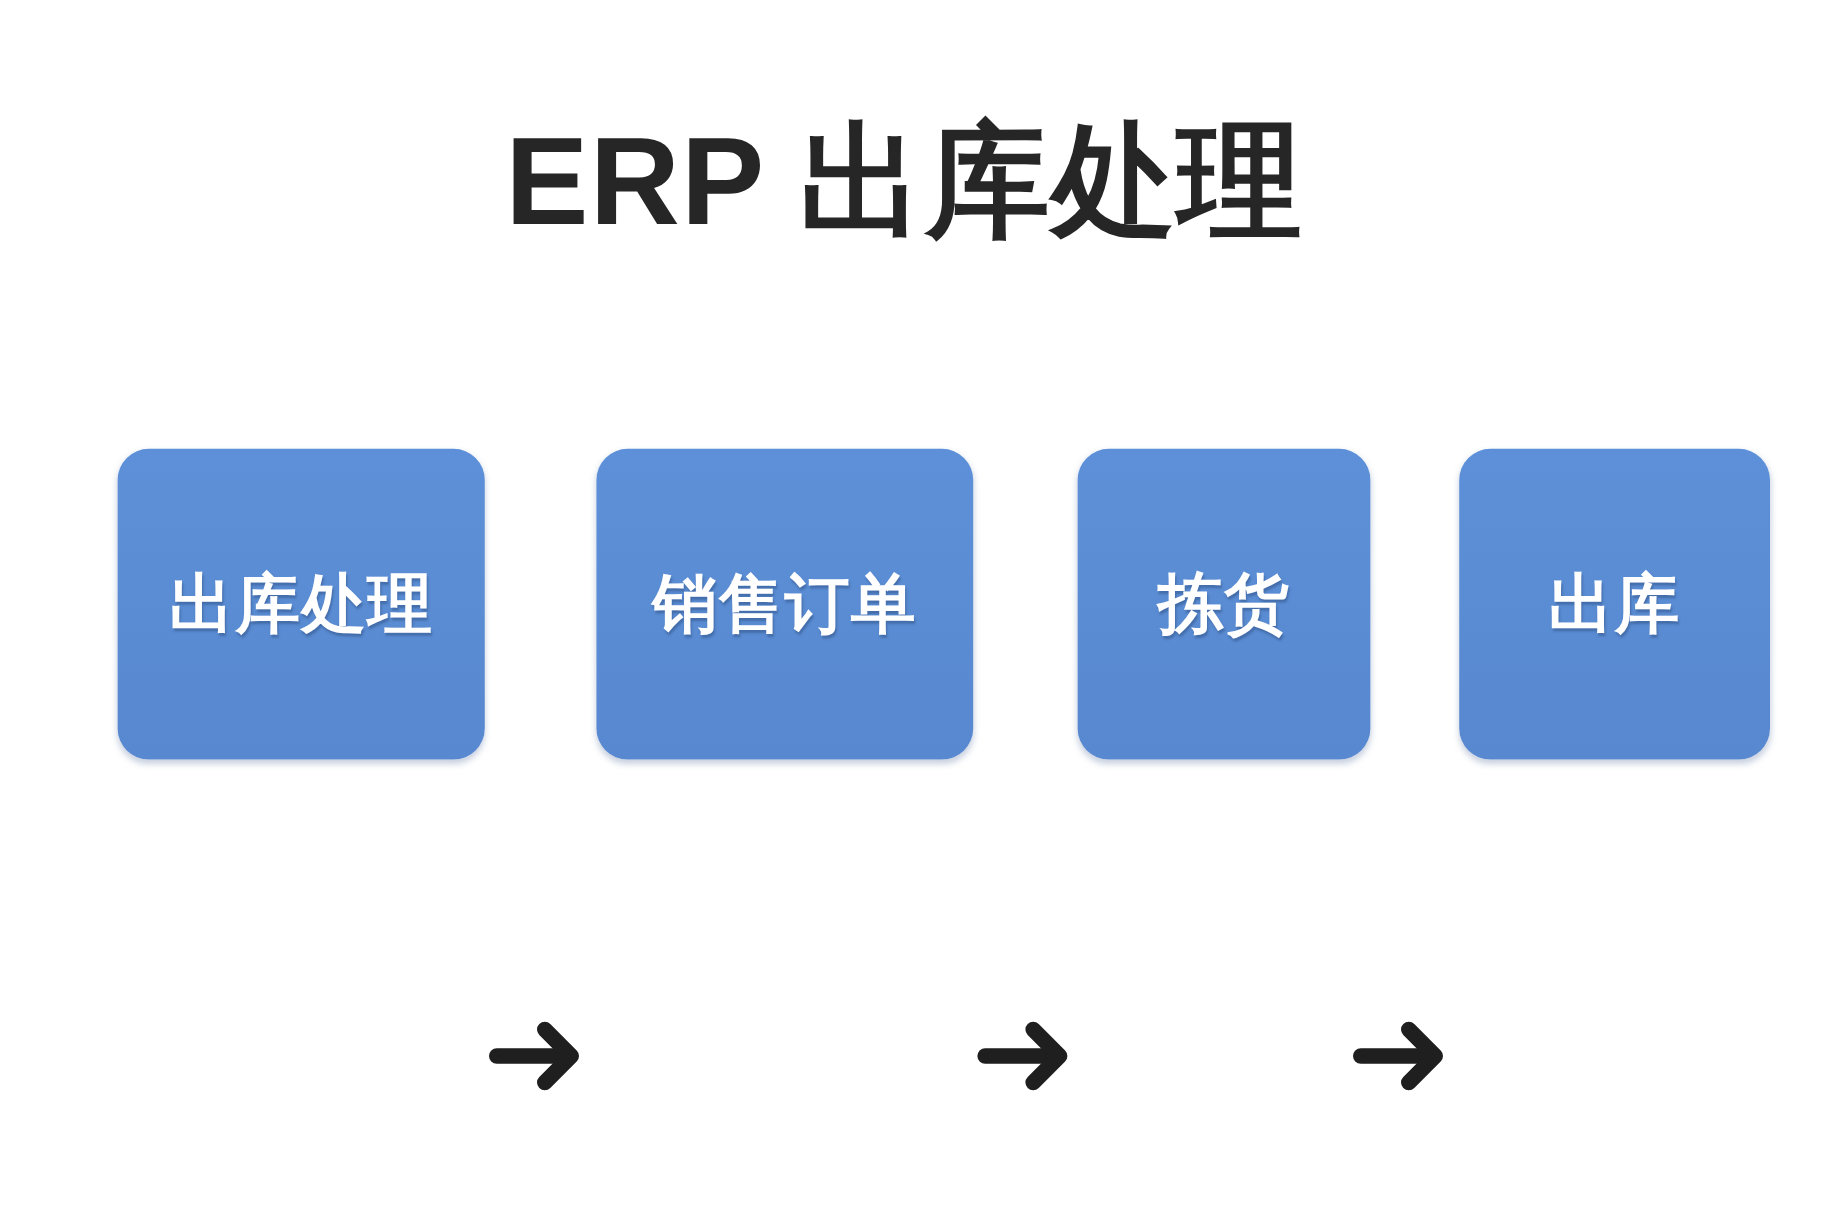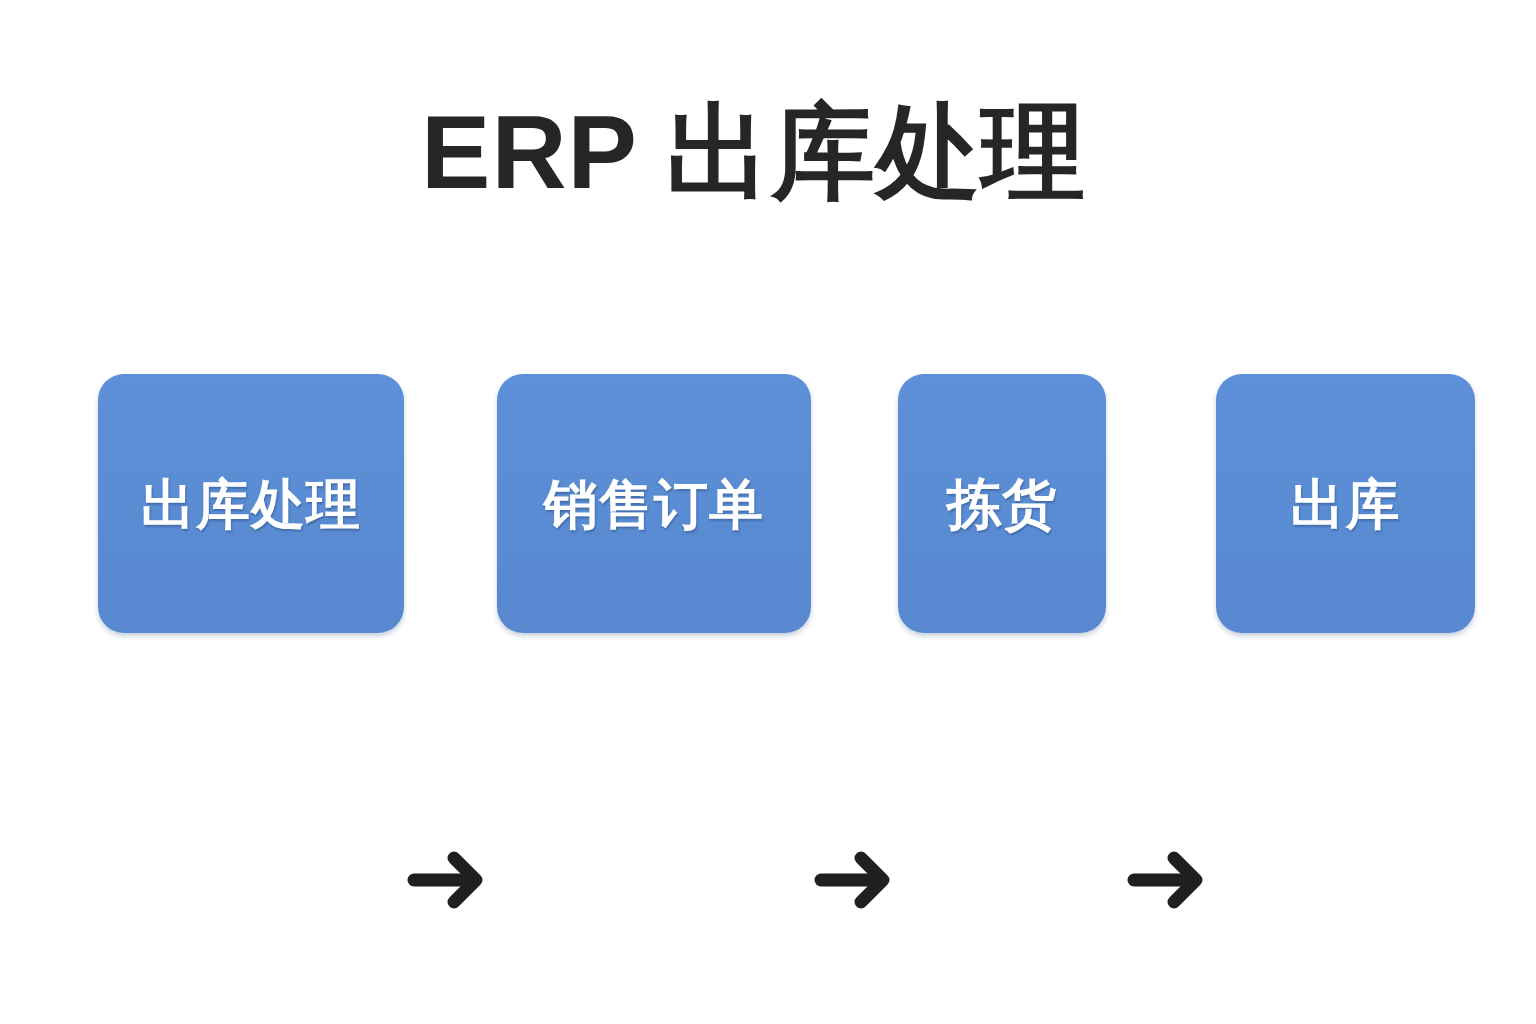--- a/index.html
+++ b/index.html
@@ -69,21 +69,21 @@
     line-height: 60px;
     font-weight: 700;
     letter-spacing: 1px;
     white-space: nowrap;
     text-shadow: 1px 2px 2px rgba(40, 70, 120, 0.45);
   }
 
   
   #node-0 { left: 98px;   width: 306px; }
   #node-1 { left: 497px;  width: 314px; }
-  #node-2 { left: 898px;  width: 208px; }
+  #node-2 { left: 898px;  width: 244px; }
   #node-3 { left: 1216px; width: 259px; }
 
   
   .flow-arrow {
     position: absolute;
     top: 470px;
     height: 72px;
     width: 96px;
     pointer-events: none;
   }

